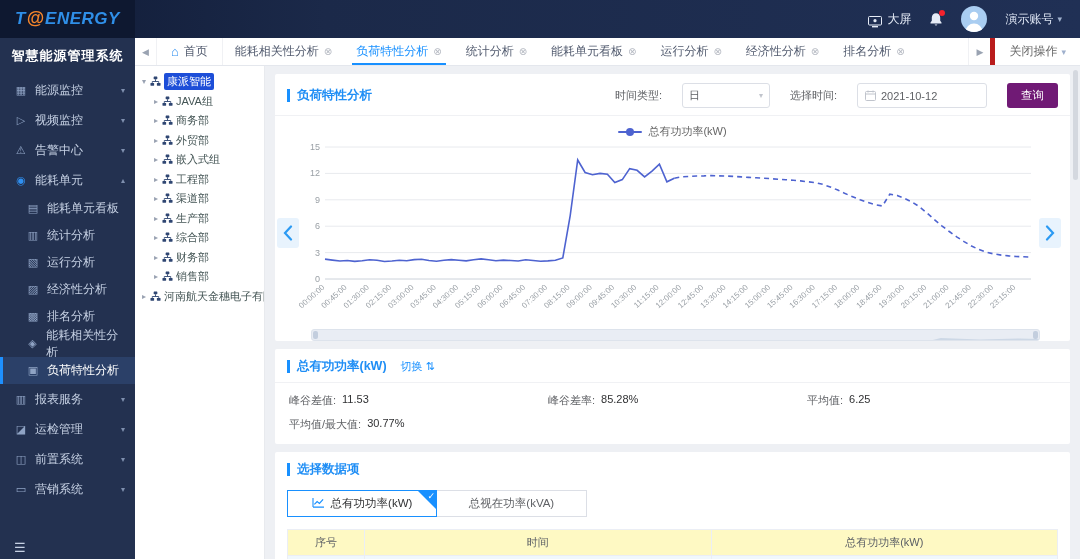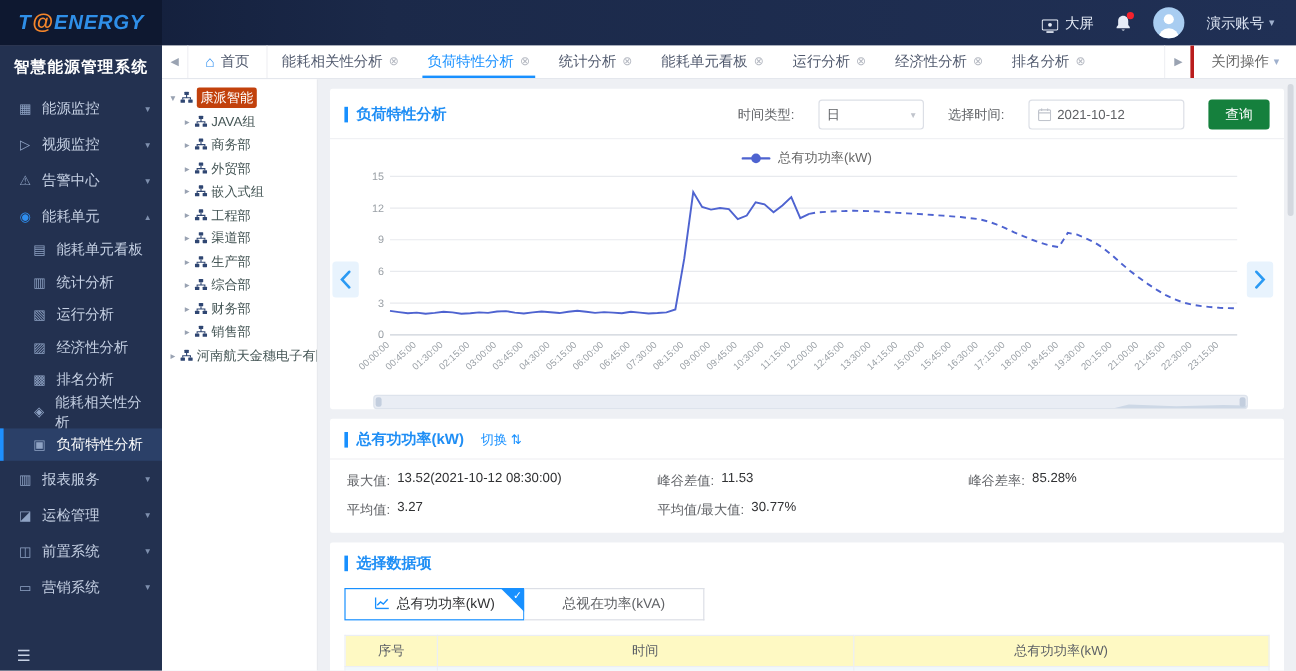--- a/index.html
+++ b/index.html
@@ -40,43 +40,43 @@
     border-bottom:1px solid #e4e7ed; display:flex; align-items:stretch; font-size:12px; color:#515a6e; }
   .tab-arrow { width:22px; display:flex; align-items:center; justify-content:center; color:#9aa3b2; font-size:9px; cursor:pointer; border-right:1px solid #f0f1f4; }
   .tab-arrow.right { margin-left:auto; border-left:1px solid #f0f1f4; border-right:none; }
   .tab-home { display:flex; align-items:center; gap:5px; padding:0 14px; border-right:1px solid #f0f1f4; cursor:pointer; }
   .home-ic { color:#2f8ff0; font-size:13px; }
   .tab-list { display:flex; }
   .tab { display:flex; align-items:center; gap:5px; padding:0 12px; cursor:pointer; position:relative; white-space:nowrap; }
   .tab .x { color:#b5b9c2; font-size:10px; }
   .tab.active { color:#1890ff; }
   .tab.active::after { content:""; position:absolute; left:8px; right:8px; bottom:0; height:2px; background:#1890ff; }
-  .close-ops { display:flex; align-items:center; gap:4px; padding:0 14px; color:#666; cursor:pointer; border-left:3px solid #b91c1c; }
+  .close-ops { display:flex; align-items:center; gap:4px; padding:0 14px; color:#666; cursor:pointer; border-left:5px solid #b91c1c; }
 
   
   .tree-panel { position:absolute; top:66px; left:135px; width:130px; height:493px; background:#fff;
     border-right:1px solid #e8eaee; padding:6px 0 0 4px; overflow:hidden; font-size:11px; color:#455; }
   .tree-row { display:flex; align-items:center; height:19.5px; white-space:nowrap; overflow:hidden; cursor:pointer; }
   .tree-row .tw { width:10px; color:#99a2b2; font-size:8px; text-align:center; flex:none; }
   .tree-row .ti { flex:none; margin:0 3px 0 1px; display:flex; }
   .tree-row .tl { overflow:hidden; text-overflow:clip; }
-  .tree-row .tl.sel { background:#c2410c; color:#fff; border-radius:2px; padding:1px 3px; }
+  .tree-row .tl.sel { background:#1d4ed8; color:#fff; border-radius:2px; padding:1px 3px; }
 
   
   .main { position:absolute; top:66px; left:265px; width:815px; height:493px; background:#eef0f4; padding:8px 10px 0 10px; overflow:hidden; }
   .scrollbar { position:absolute; top:70px; right:2px; width:5px; height:110px; background:#d4d8df; border-radius:3px; }
   .card { background:#fff; border-radius:2px; margin-bottom:8px; }
   .card-head { display:flex; align-items:center; padding:9px 12px 7px; border-bottom:1px solid #f0f1f4; }
   .accent { width:3px; height:13px; background:#1890ff; margin-right:7px; flex:none; }
   .card-title { color:#1f8ef5; font-size:12.5px; font-weight:bold; }
   .head-controls { margin-left:auto; display:flex; align-items:center; gap:20px; font-size:11px; color:#606266; }
   .select-box { width:88px; height:25px; border:1px solid #dcdfe6; border-radius:3px; display:flex; align-items:center; padding:0 6px; color:#606266; background:#fff; cursor:pointer; }
   .select-box .caret2 { margin-left:auto; color:#c0c4cc; font-size:8px; }
   .date-box { width:130px; height:25px; border:1px solid #dcdfe6; border-radius:3px; display:flex; align-items:center; gap:5px; padding:0 7px; color:#606266; background:#fff; cursor:pointer; }
-  .btn-query { height:25px; padding:0 14px; background:#15803d; color:#fff; font-size:11.5px; border:none; border-radius:3px; cursor:pointer; }
+  .btn-query { height:25px; padding:0 14px; background:#701a75; color:#fff; font-size:11.5px; border:none; border-radius:3px; cursor:pointer; }
 
   .legend { display:flex; justify-content:center; align-items:center; gap:6px; padding:8px 0 0; font-size:11px; color:#666; }
   .leg-mark { position:relative; width:24px; height:2px; background:#4e63d0; border-radius:1px; }
   .leg-mark::after { content:""; position:absolute; left:8px; top:-3px; width:8px; height:8px; border-radius:50%; background:#4e63d0; }
 
   .chart-row { display:flex; align-items:center; padding:0 2px; }
   .chart-nav { width:22px; height:30px; background:#e8f3fd; border-radius:3px; display:flex; align-items:center; justify-content:center; cursor:pointer; flex:none; }
   .zoombar { position:relative; height:12px; margin:2px 30px 8px 36px; background:#e9edf4; border:1px solid #dde3ec; border-radius:3px; overflow:hidden; }
   .zoombar .zh { position:absolute; top:1px; bottom:1px; width:5px; background:#c3cede; border-radius:2px; }
   .zoombar .zh.l { left:1px; } .zoombar .zh.r { right:1px; }
@@ -509,34 +509,30 @@
       <div class="card-head">
         <span class="accent"></span>
         <span class="card-title">总有功功率(kW)</span>
         <span class="switch-link">
           <span>切换</span>
           <span>⇅</span>
         </span>
       </div>
       <div class="stats-grid" id="stats-grid">
           <div class="stat-item">
-            <span class="stat-label">最大值:</span>
-            <span class="stat-value">13.52(2021-10-12 08:30:00)</span>
-          </div>
-          <div class="stat-item">
             <span class="stat-label">峰谷差值:</span>
             <span class="stat-value">11.53</span>
           </div>
           <div class="stat-item">
             <span class="stat-label">峰谷差率:</span>
             <span class="stat-value">85.28%</span>
           </div>
           <div class="stat-item">
             <span class="stat-label">平均值:</span>
-            <span class="stat-value">3.27</span>
+            <span class="stat-value">6.25</span>
           </div>
           <div class="stat-item">
             <span class="stat-label">平均值/最大值:</span>
             <span class="stat-value">30.77%</span>
           </div>
         </div>
     </section>
 
     <section class="card">
       <div class="card-head" style="border-bottom:none;padding-bottom:2px;">

